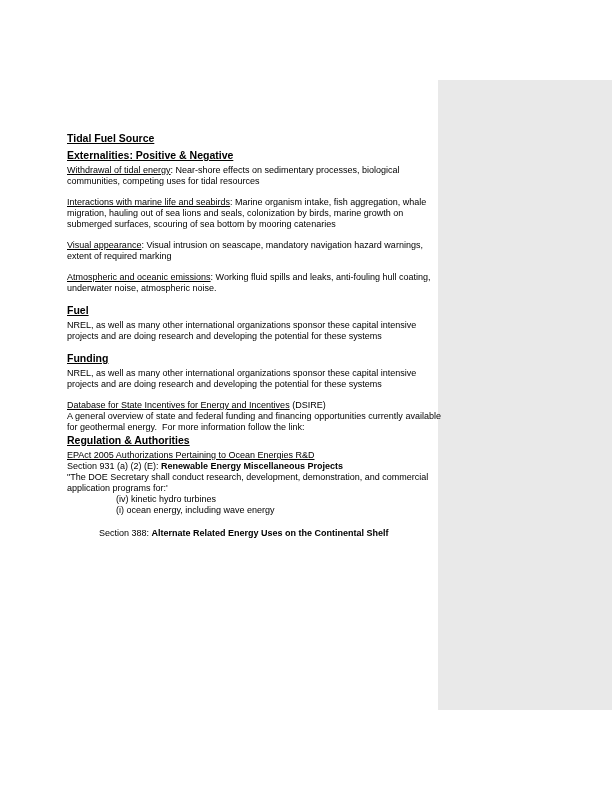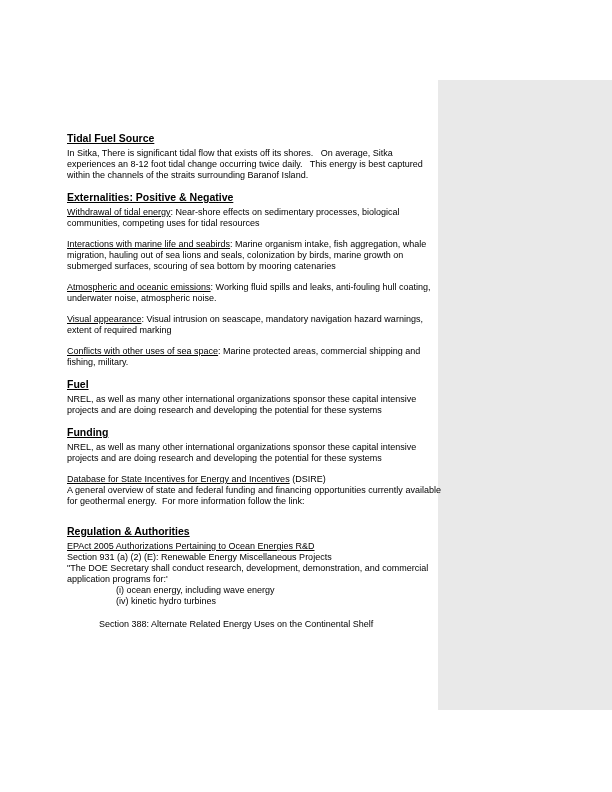--- a/index.html
+++ b/index.html
@@ -30,71 +30,69 @@
     line-height: 11px;
   }
   .heading {
     font-weight: bold;
     text-decoration: underline;
     font-size: 10.5px;
     line-height: 13px;
     margin: 4px 0 3px 0;
   }
   .heading.first { margin-top: 0; }
-  .heading.big-gap { margin-top: 18px; }
+  .heading.big-gap { margin-top: 1px; }
   .para { margin: 0 0 10px 0; white-space: pre-wrap; }
   .para.tight { margin: 0; }
   .para.justify { text-align: justify; }
   .para.mt { margin-top: 12px; margin-left: 32px; }
   .u { text-decoration: underline; }
-  .b { font-weight: normal; }
+  .b { font-weight: bold; }
   .indent { padding-left: 49px; }
   .link {
     display: block;
     color: #0563c1;
     text-decoration: underline;
     cursor: pointer;
     white-space: pre-wrap;
     margin: 0 0 10px 0;
     word-break: break-all;
   }
 </style>
 </head>
 <body>
 
 <div class="gray-panel"></div>
 
 <div class="content">
 
   <div class="heading first">Tidal Fuel Source</div>
-  <div class="para">In Sitka, There is significant tidal flow that exists off its shores.   On average, Sitka experiences an 8-12 foot tidal change occurring twice daily.   This energy is best captured within the channels of the straits surrounding Baranof Island.</div>
 
   <div class="heading">Externalities: Positive &amp; Negative</div>
 
   <div class="para"><span class="u">Withdrawal of tidal energy</span><span>: Near-shore effects on sedimentary processes, biological communities, competing uses for tidal resources</span></div>
 
   <div class="para"><span class="u">Interactions with marine life and seabirds</span><span>: Marine organism intake, fish aggregation, whale migration, hauling out of sea lions and seals, colonization by birds, marine growth on submerged surfaces, scouring of sea bottom by mooring catenaries</span></div>
 
+  <div class="para"><span class="u">Visual appearance</span><span>: Visual intrusion on seascape, mandatory navigation hazard warnings, extent of required marking</span></div>
+
   <div class="para"><span class="u">Atmospheric and oceanic emissions</span><span>: Working fluid spills and leaks, anti-fouling hull coating, underwater noise, atmospheric noise.</span></div>
 
-  <div class="para"><span class="u">Visual appearance</span><span>: Visual intrusion on seascape, mandatory navigation hazard warnings, extent of required marking</span></div>
-
-  <div class="para"><span class="u">Conflicts with other uses of sea space</span><span>: Marine protected areas, commercial shipping and fishing, military.</span></div>
 
   <div class="heading">Fuel</div>
   <div class="para">NREL, as well as many other international organizations sponsor these capital intensive projects and are doing research and developing the potential for these systems</div>
 
   <div class="heading">Funding</div>
   <div class="para">NREL, as well as many other international organizations sponsor these capital intensive projects and are doing research and developing the potential for these systems</div>
 
   <div class="para tight"><span class="u">Database for State Incentives for Energy and Incentives</span><span> (DSIRE)</span></div>
   <div class="para tight justify">A general overview of state and federal funding and financing opportunities currently available for geothermal energy.  For more information follow the link:</div>
 
   <div class="heading big-gap">Regulation &amp; Authorities</div>
   <div class="para tight u">EPAct 2005 Authorizations Pertaining to Ocean Energies R&amp;D</div>
   <div class="para tight"><span>Section 931 (a) (2) (E): </span><span class="b">Renewable Energy Miscellaneous Projects</span></div>
   <div class="para tight">"The DOE Secretary shall conduct research, development, demonstration, and commercial application programs for:'</div>
+  <div class="para tight indent">(iv) kinetic hydro turbines</div>
   <div class="para tight indent">(i) ocean energy, including wave energy</div>
-  <div class="para tight indent">(iv) kinetic hydro turbines</div>
 
   <div class="para tight mt"><span>Section 388: </span><span class="b">Alternate Related Energy Uses on the Continental Shelf</span></div>
 
 </div>
 
 </body></html>

